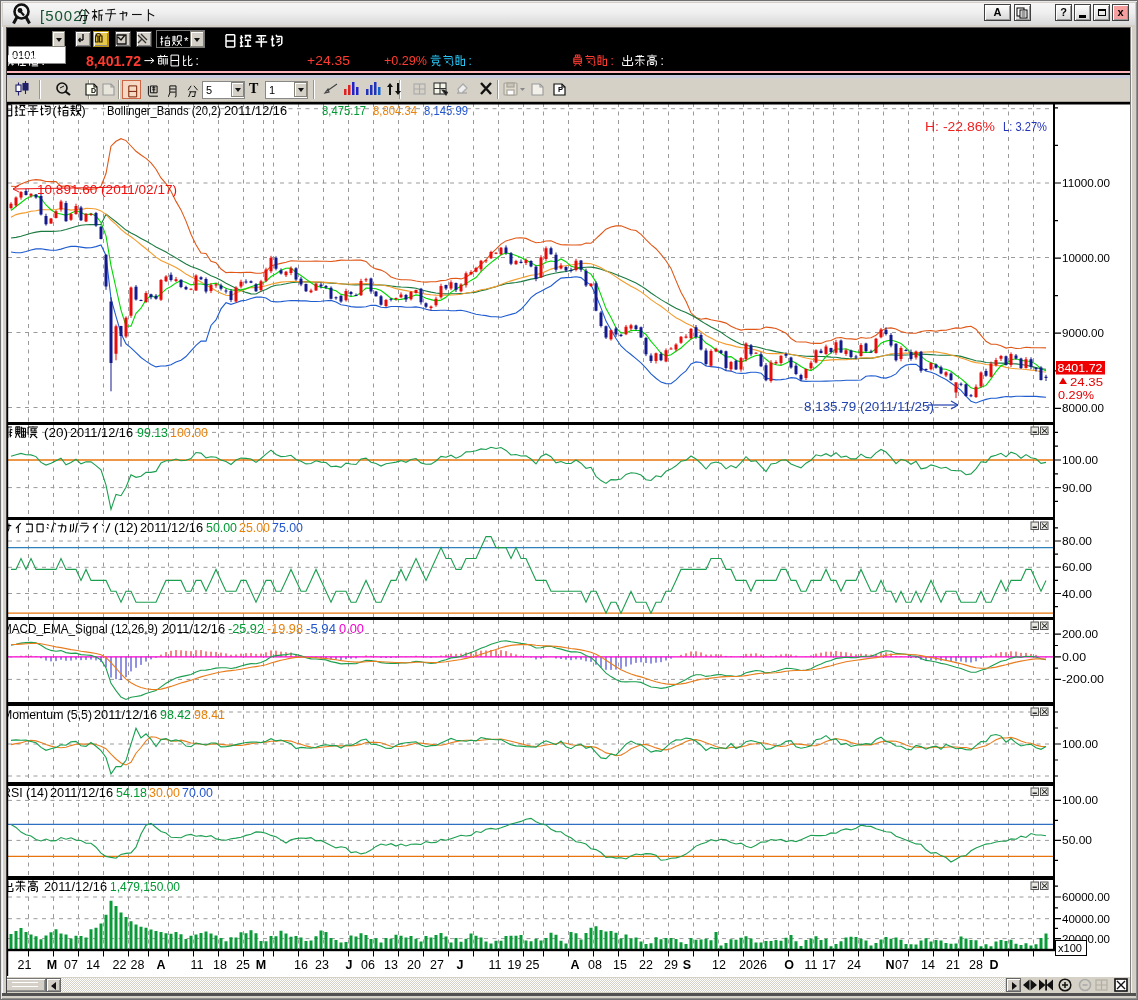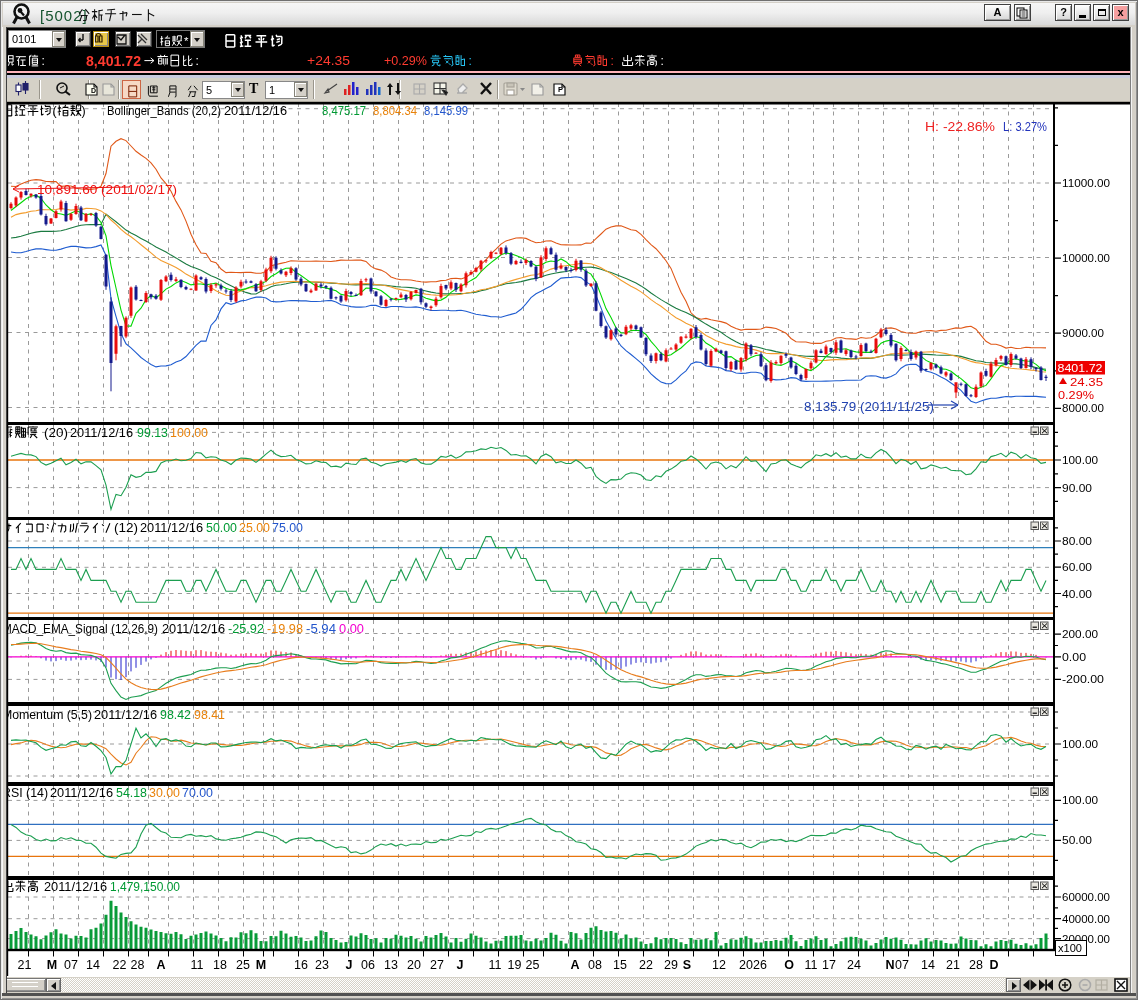--- a/index.html
+++ b/index.html
@@ -5,21 +5,21 @@
 body{position:relative;background:#d4d0c8;font-family:"Liberation Sans",sans-serif}
 .abs{position:absolute}
 #titlebar{left:3px;top:3px;width:1132px;height:22px;background:linear-gradient(#f6f6f6,#efefef 45%,#d9d9d9);z-index:2}
 #tbtext{left:40px;top:7px;font-size:15px;color:#14532d;z-index:3;letter-spacing:1px}
 .wbtn{position:absolute;top:4px;height:17px;background:linear-gradient(#ffffff,#d6d6d6);border:1px solid #404040;box-shadow:inset 1px 1px 0 #fff,inset -1px -1px 0 #9a9a9a;z-index:3;text-align:center;font-size:11px;font-weight:bold;color:#000;line-height:15px}
 #blackp{left:4px;top:27px;width:1129px;height:48px;background:#000;z-index:2;border-left:2px solid #777;border-top:1px solid #555}
 #pinkline{left:7px;top:71px;width:1126px;height:2px;background:#ffb3bb;z-index:3}
 #lavline{left:5px;top:75px;width:1128px;height:2.5px;background:#c9cade;z-index:3}
 #toolbar{left:5px;top:77.5px;width:1128px;height:24.5px;background:#d5d1c7;z-index:2;border-bottom:1px solid #a9a59b}
 .tsep{position:absolute;top:80px;width:2px;height:19px;border-left:1px solid #9a968c;border-right:1px solid #fff;z-index:3}
-#combo1{left:8px;top:30px;width:58px;height:18px;background:#fff;border:1px solid #888;z-index:3;font-size:11px;color:#000;padding:2px 3px 0 3px}
+#combo1{left:8px;top:46px;width:58px;height:18px;background:#fff;border:1px solid #888;z-index:3;font-size:11px;color:#000;padding:2px 3px 0 3px}
 .cbtn{position:absolute;background:#d4d0c8;border:1px solid #858378;box-shadow:inset 1px 1px 0 #fff;z-index:4}
 .arr{width:0;height:0;border-left:3.5px solid transparent;border-right:3.5px solid transparent;border-top:4.5px solid #111;position:absolute;left:3px;top:6px}
 .kbtn{position:absolute;top:31px;width:16px;height:16px;background:#d4d0c8;border:1px solid #404040;box-shadow:inset 1px 1px 0 #fff,inset -1px -1px 0 #888;z-index:3}
 #bottombar{left:5px;top:977px;width:1128px;height:16px;background:#d5d1c7;z-index:2}
 #sbtrack{position:absolute;left:5px;top:978px;width:1000px;height:14px;background:repeating-conic-gradient(#fff 0 25%,#d5d1c7 0 50%) 0 0/2px 2px;z-index:3}
 #sbthumb{position:absolute;left:5px;top:978px;width:41px;height:14px;background:#d4d0c8;border:1px solid #777;box-shadow:inset 1px 1px 0 #fff,inset -1px -1px 0 #909090;z-index:4}
 .grip{position:absolute;left:6px;width:26px;height:1px;background:#808080;border-bottom:1px solid #fff}
 .sbarrow{position:absolute;top:978px;width:15px;height:14px;background:#d4d0c8;border:1px solid #666;box-shadow:inset 1px 1px 0 #fff,inset -1px -1px 0 #909090;z-index:4}
 #winborder{left:0;top:0;width:1138px;height:1000px;border:1px solid #707070;box-shadow:inset 1px 1px 0 #e8e8e8,inset -1px -1px 0 #909090;z-index:10;pointer-events:none}
 #bborder{left:2px;top:993px;width:1134px;height:3px;background:#505050;z-index:9}

